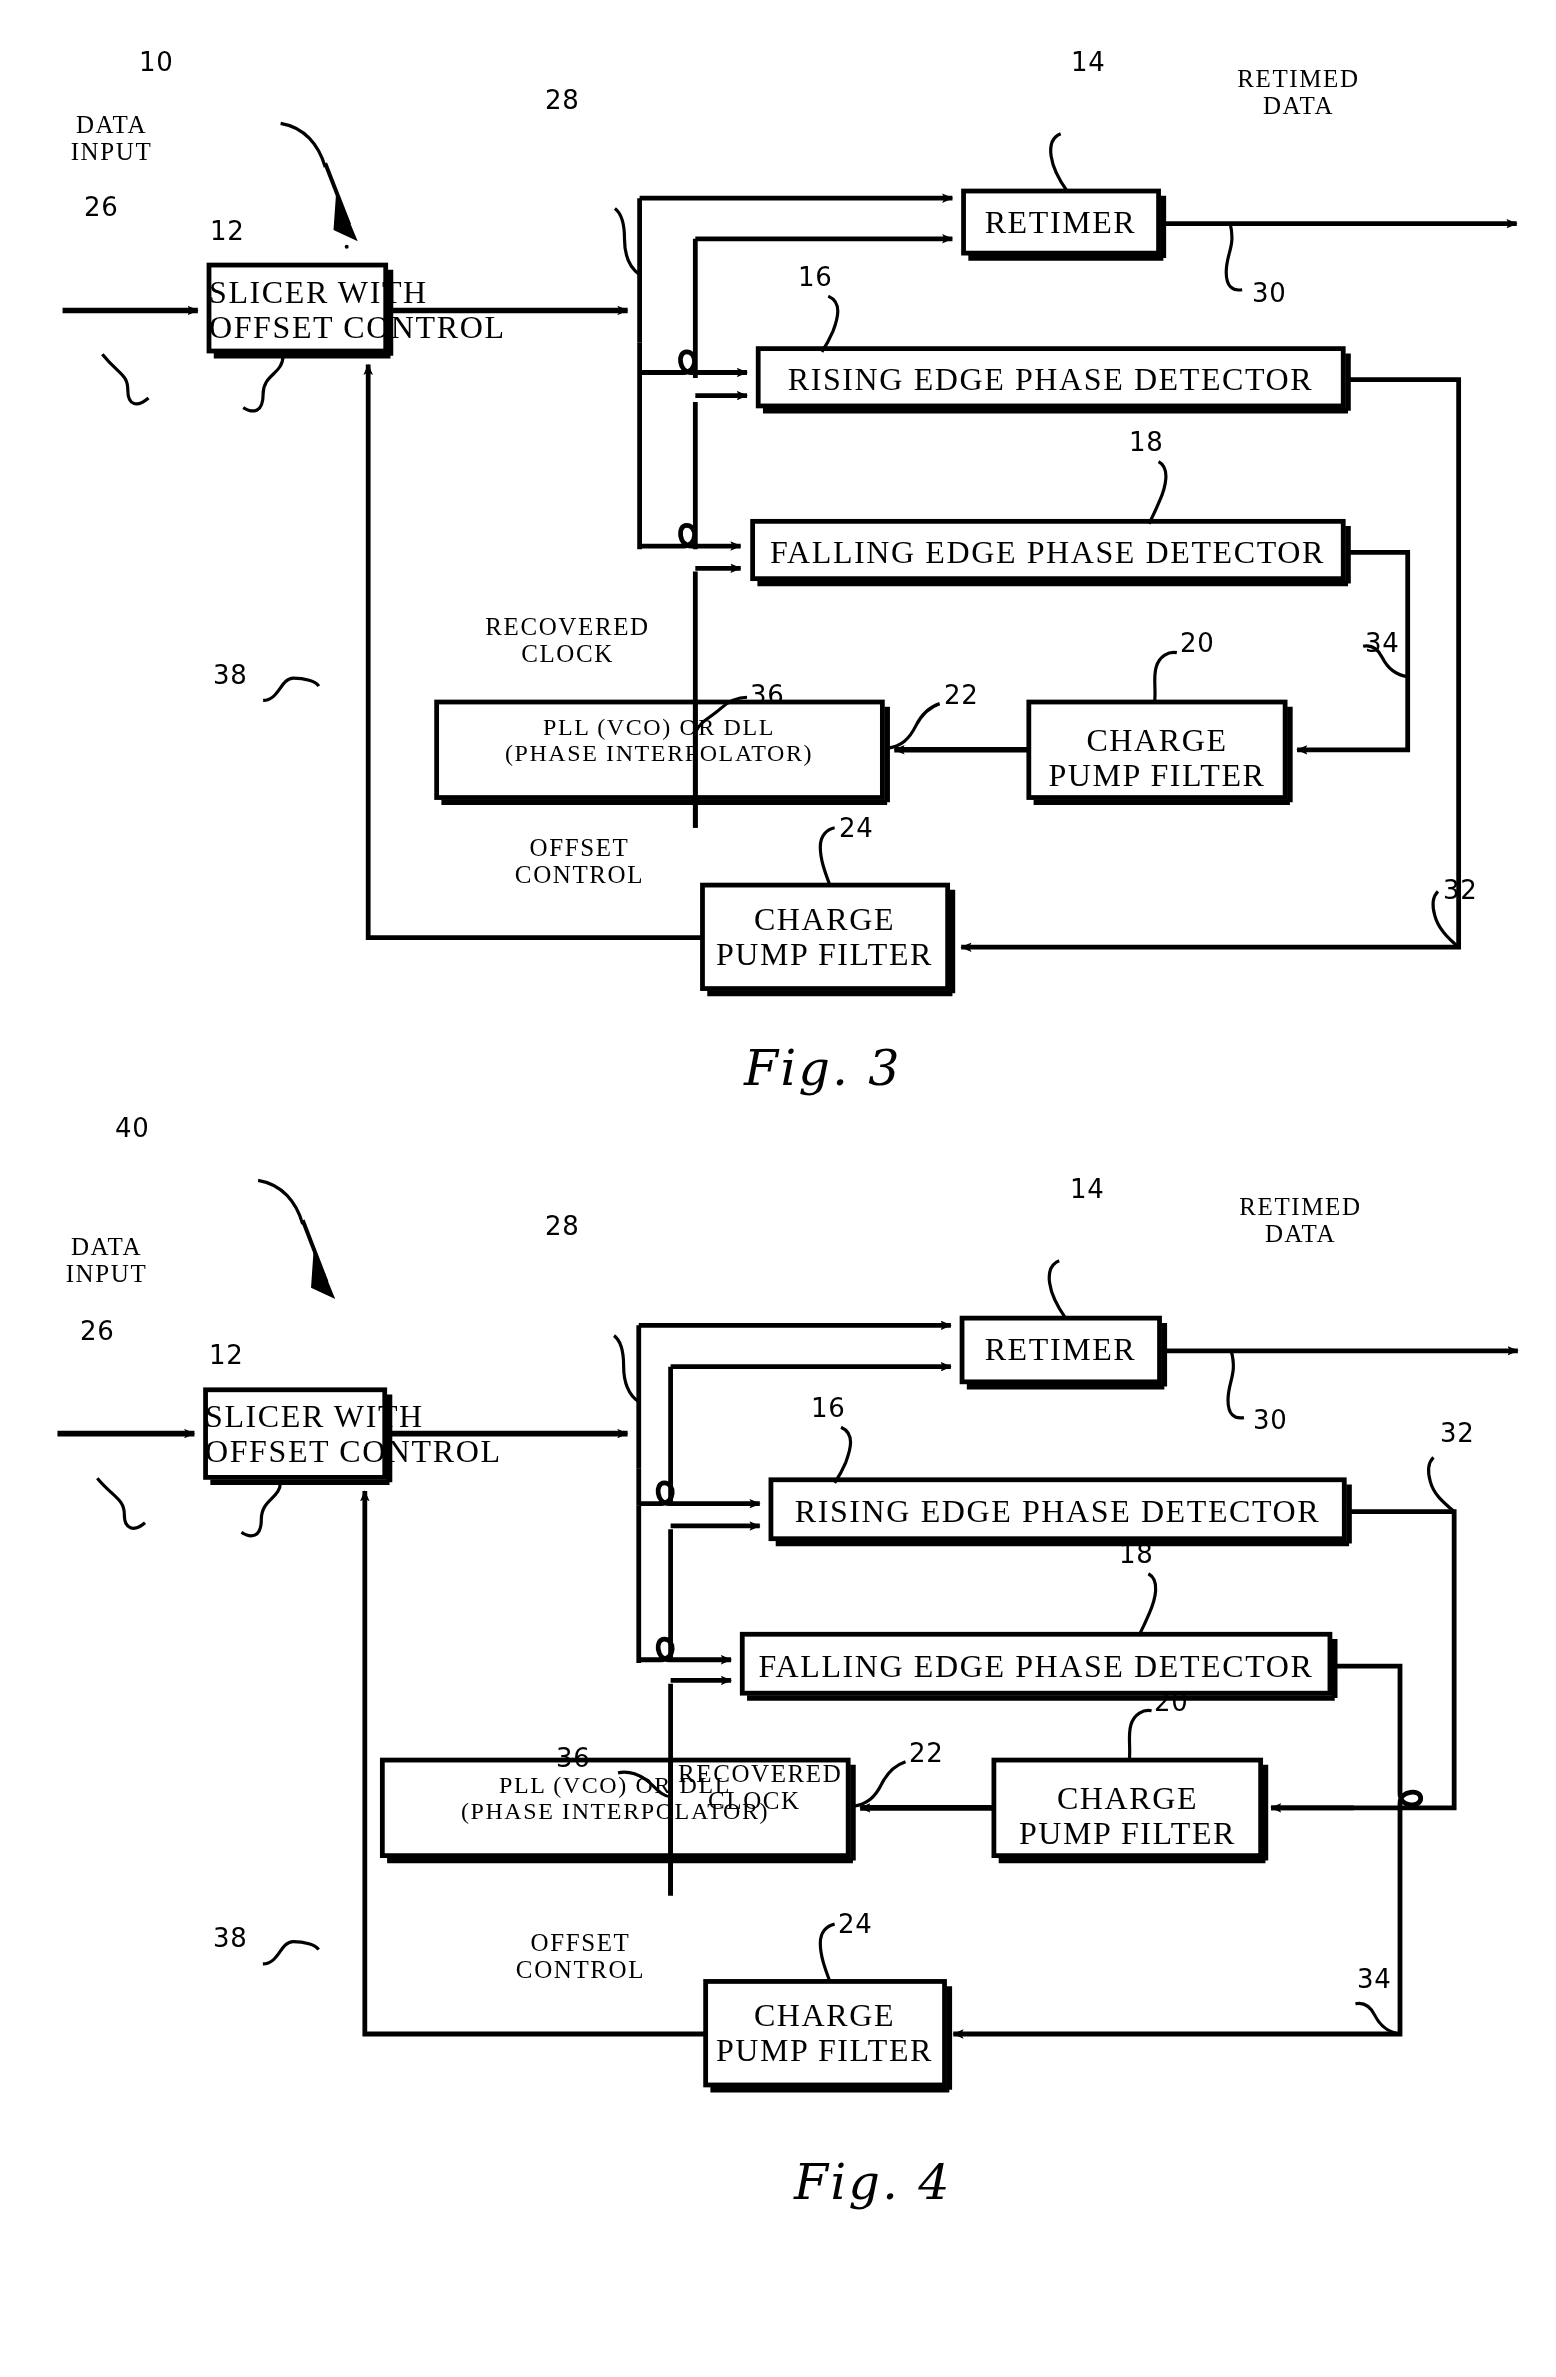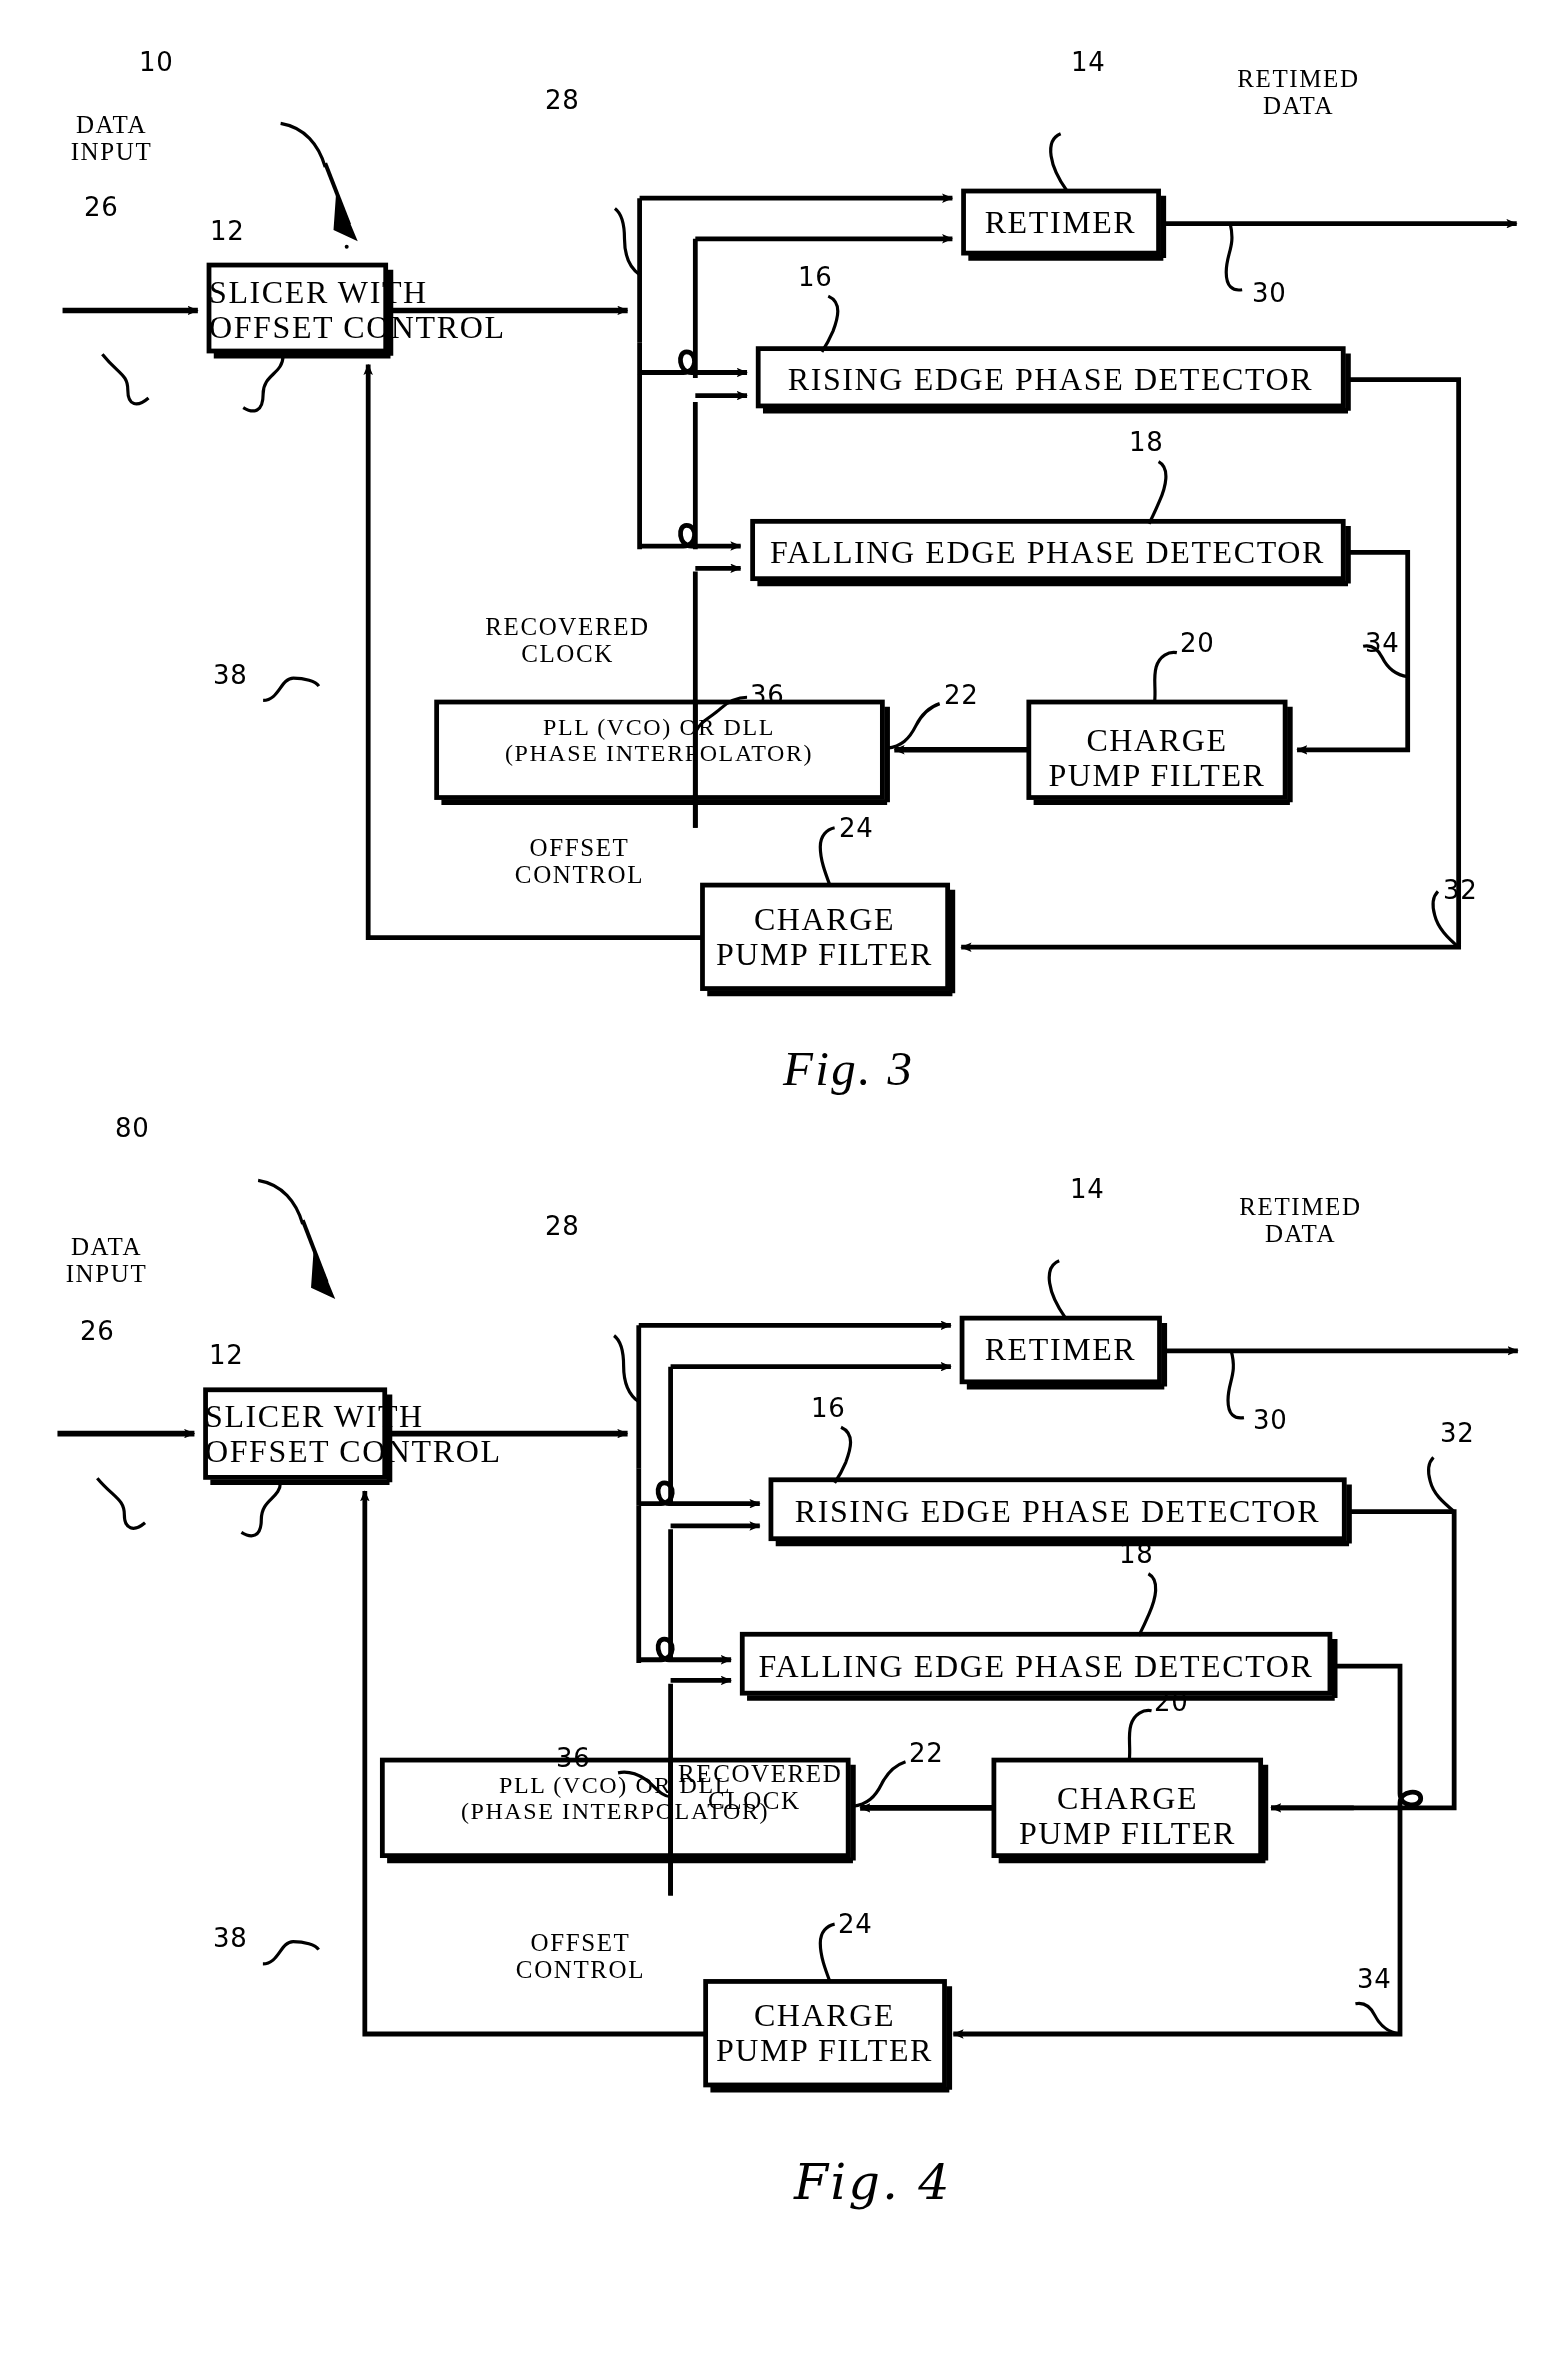--- a/index.html
+++ b/index.html
@@ -194,21 +194,21 @@
   <div class="lbl ref" style="left:1365px;top:629px;">34</div>
 
   <div class="lbl sig" style="left:476px;top:834px;width:207px;"><span>OFFSET</span><br><span>CONTROL</span></div>
   <div class="lbl ref" style="left:213px;top:661px;">38</div>
 
   <div class="lbl boxlabel" style="left:702px;top:902px;width:245px;"><span>CHARGE</span><br><span>PUMP FILTER</span></div>
   <div class="lbl ref" style="left:839px;top:814px;">24</div>
 
   <div class="lbl ref" style="left:1443px;top:876px;">32</div>
 
-  <div class="lbl figcap" style="left:783px;top:1043px;font-family:Liberation Serif, serif;">Fig. 3</div>
+  <div class="lbl figcap" style="left:744px;top:1043px;">Fig. 3</div>
 </div>
 
 <div class="figure" id="fig4">
 
   <svg width="1557" height="1247" viewBox="0 0 1955 1566">
     <g fill="none" stroke="#000" stroke-width="5" stroke-linecap="butt">
 
       <rect x="258" y="325" width="225" height="110" fill="#fff" stroke="#000" stroke-width="6"></rect>
       <path d="M264,441 L489,441 M489,331 L489,441" stroke="#000" stroke-width="7"></path>
 
@@ -290,21 +290,21 @@
       <path d="M1758,1134 C1742,1132 1732,1122 1726,1110 C1720,1098 1712,1094 1702,1096" stroke-width="4"></path>
 
       <path d="M802,340 C789,331 783,315 783,295 C783,277 779,263 771,257" stroke-width="4"></path>
 
       <path d="M324,62 C354,67 372,89 380,117" stroke-width="4"></path>
       <path d="M380,112 L410,190" stroke-width="5"></path>
       <path d="M395,152 L418,208 L392,196 Z" fill="#000" stroke="#000" stroke-width="3"></path>
     </g>
   </svg>
 
-  <div class="lbl ref" style="left:115px;top:-17.5px;">80</div>
+  <div class="lbl ref" style="left:115px;top:-17.5px;">40</div>
 
   <div class="lbl sig" style="left:43px;top:102px;width:127px;"><span>DATA</span><br><span>INPUT</span></div>
   <div class="lbl ref" style="left:80px;top:186px;">26</div>
 
   <div class="lbl boxlabel" style="left:205px;top:268px;width:179px;"><span>SLICER WITH</span><br><span>OFFSET CONTROL</span></div>
   <div class="lbl ref" style="left:209px;top:210px;">12</div>
 
   <div class="lbl ref" style="left:545px;top:81px;">28</div>
 
   <div class="lbl boxlabel" style="left:962px;top:201px;width:197px;">RETIMER</div>

